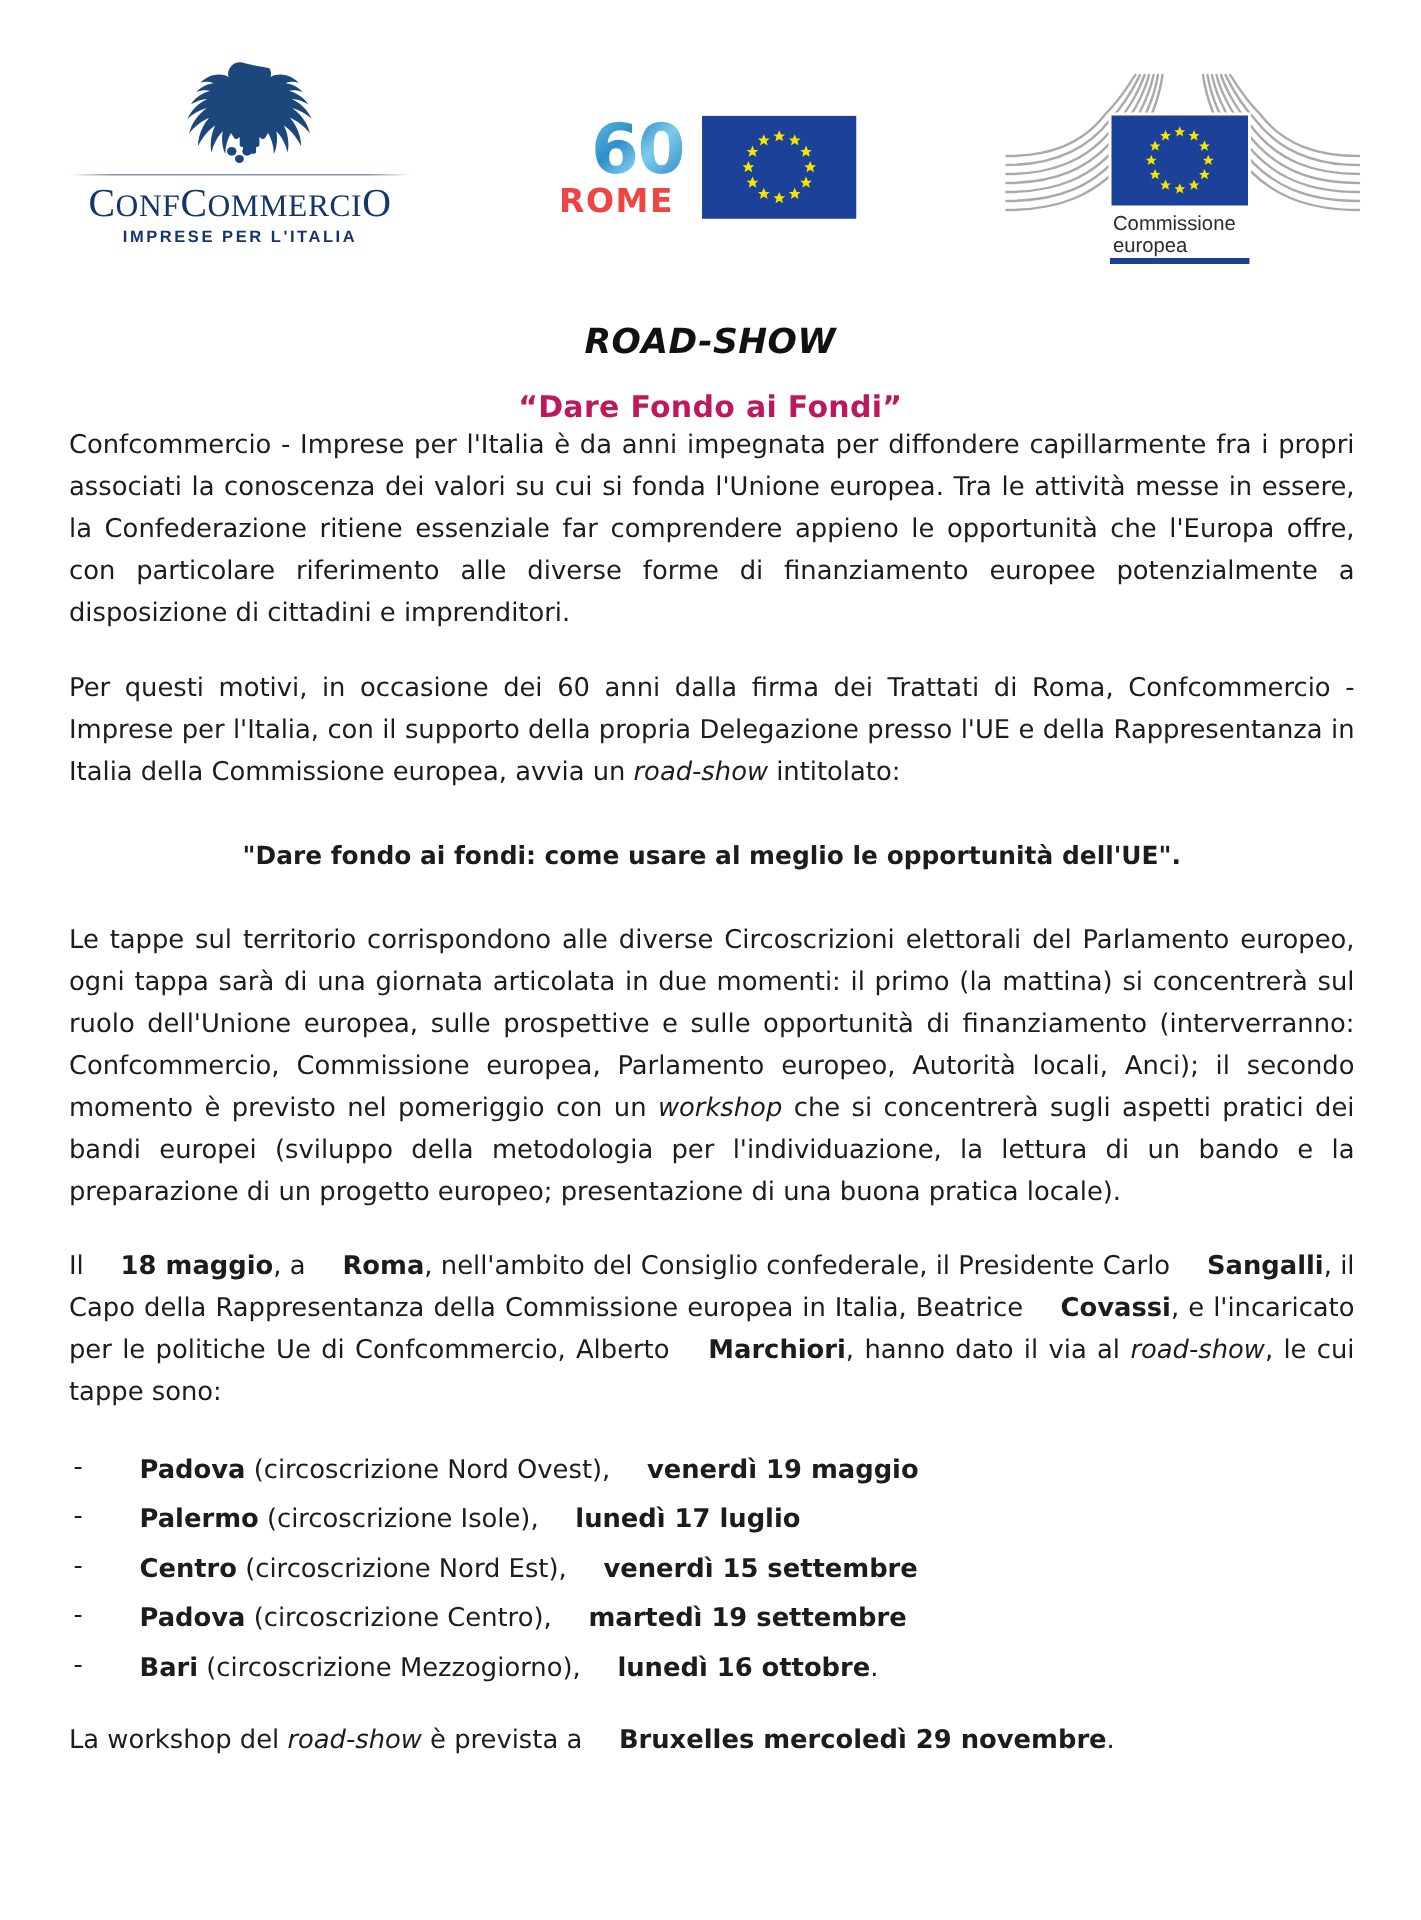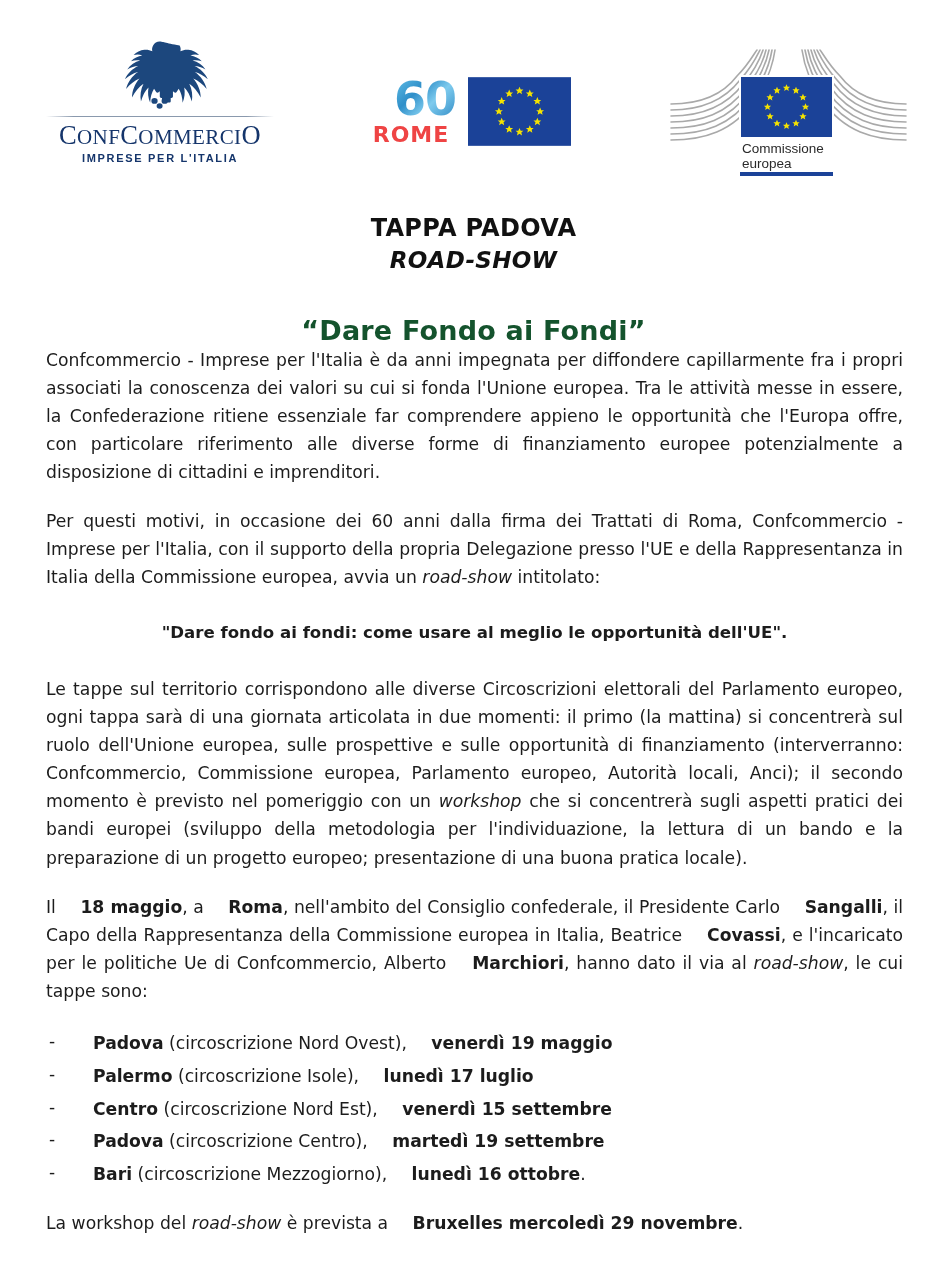--- a/index.html
+++ b/index.html
@@ -130,23 +130,23 @@
     font-weight: bold;
     font-style: italic;
     font-size: 23px;
     letter-spacing: 0.3px;
     line-height: 1.32;
     color: #111;
   }
   .title-quote {
     font-family: "DejaVu Sans", sans-serif;
     font-weight: bold;
-    font-size: 27px;
-    margin-top: 40px;
-    color: #14532d;
+    font-size: 20px;
+    margin-top: 16px;
+    color: #be185d;
     letter-spacing: 0.2px;
   }
 
   
   .content {
     margin: 0 44px 0 46px;
     font-family: "DejaVu Sans", sans-serif;
     font-size: 17.2px;
     line-height: 1.63;
     color: #1c1c1c;
@@ -321,21 +321,20 @@
           </g>
         </g>
         <text x="79" y="111" font-family="Liberation Sans, sans-serif" font-size="13.5" fill="#2a2a2a">Commissione</text>
         <text x="79" y="126" font-family="Liberation Sans, sans-serif" font-size="13.5" fill="#2a2a2a">europea</text>
         <rect x="77" y="130" width="93" height="4" fill="#1b4298"></rect>
       </svg>
     </div>
   </div>
 
   <div class="titles">
-    <div class="title-line1">TAPPA PADOVA</div>
     <div class="title-line2">ROAD-SHOW</div>
     <div class="title-quote">“Dare Fondo ai Fondi”</div>
   </div>
 
   <div class="content">
 
     <p class="para-first"><span>Confcommercio - Imprese per l'Italia è da anni impegnata per diffondere capillarmente fra i propri associati la conoscenza dei valori su cui si fonda l'Unione europea. Tra le attività messe in essere, la Confederazione ritiene essenziale far comprendere appieno le opportunità che l'Europa offre, con particolare riferimento alle diverse forme di finanziamento europee potenzialmente a disposizione di cittadini e imprenditori.</span></p>
 
     <p><span>Per questi motivi, in occasione dei 60 anni dalla firma dei Trattati di Roma, Confcommercio - Imprese per l'Italia, con il supporto della propria Delegazione presso l'UE e della Rappresentanza in Italia della Commissione europea, avvia un </span><i>road-show</i><span> intitolato:</span></p>
 

